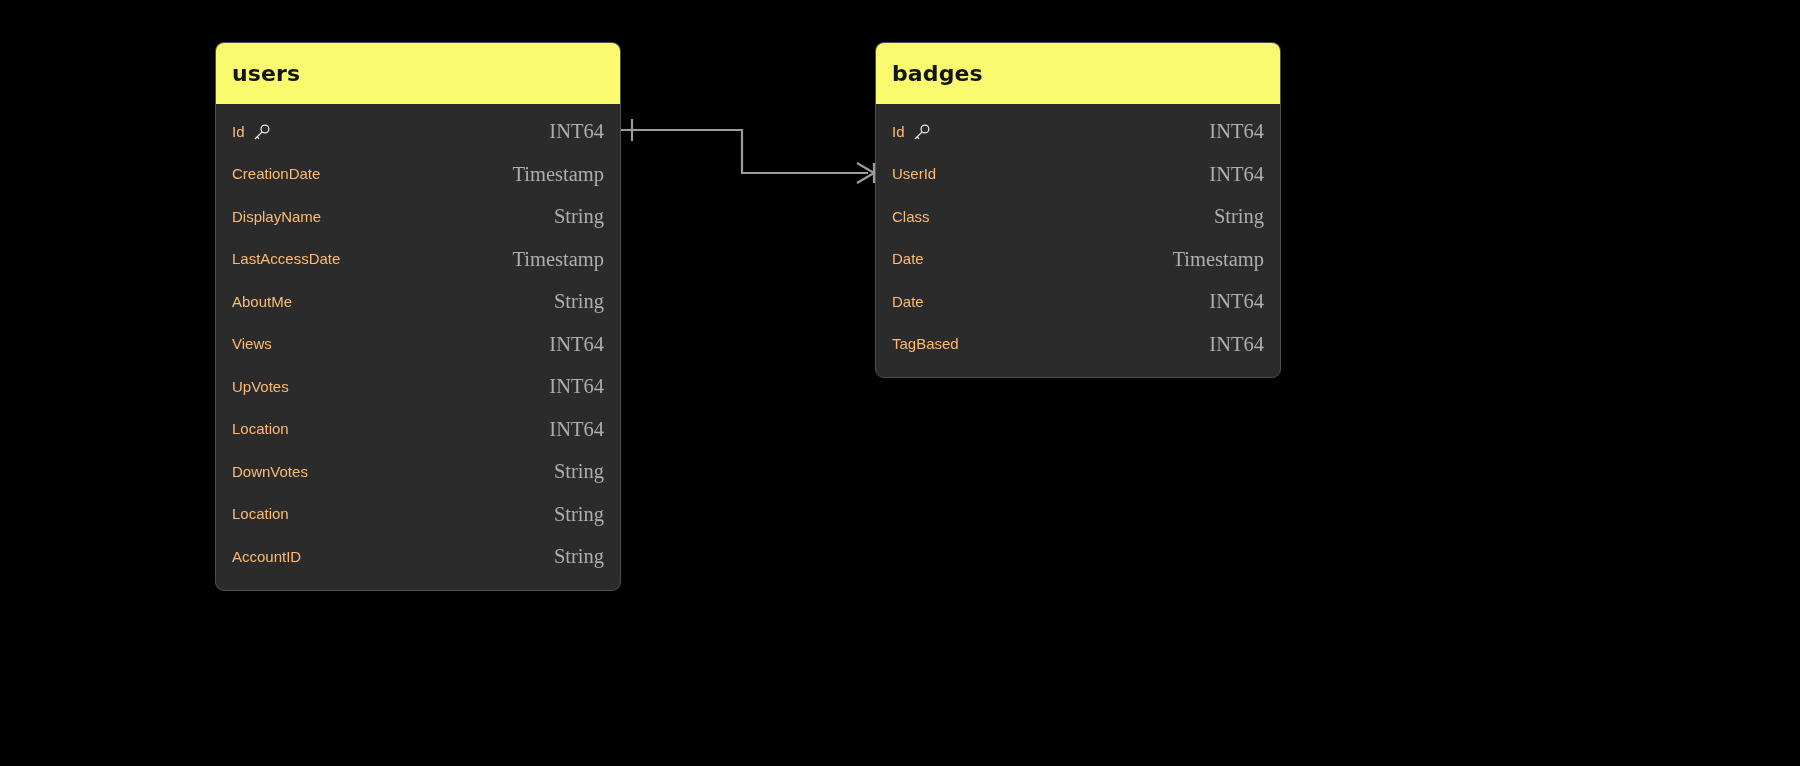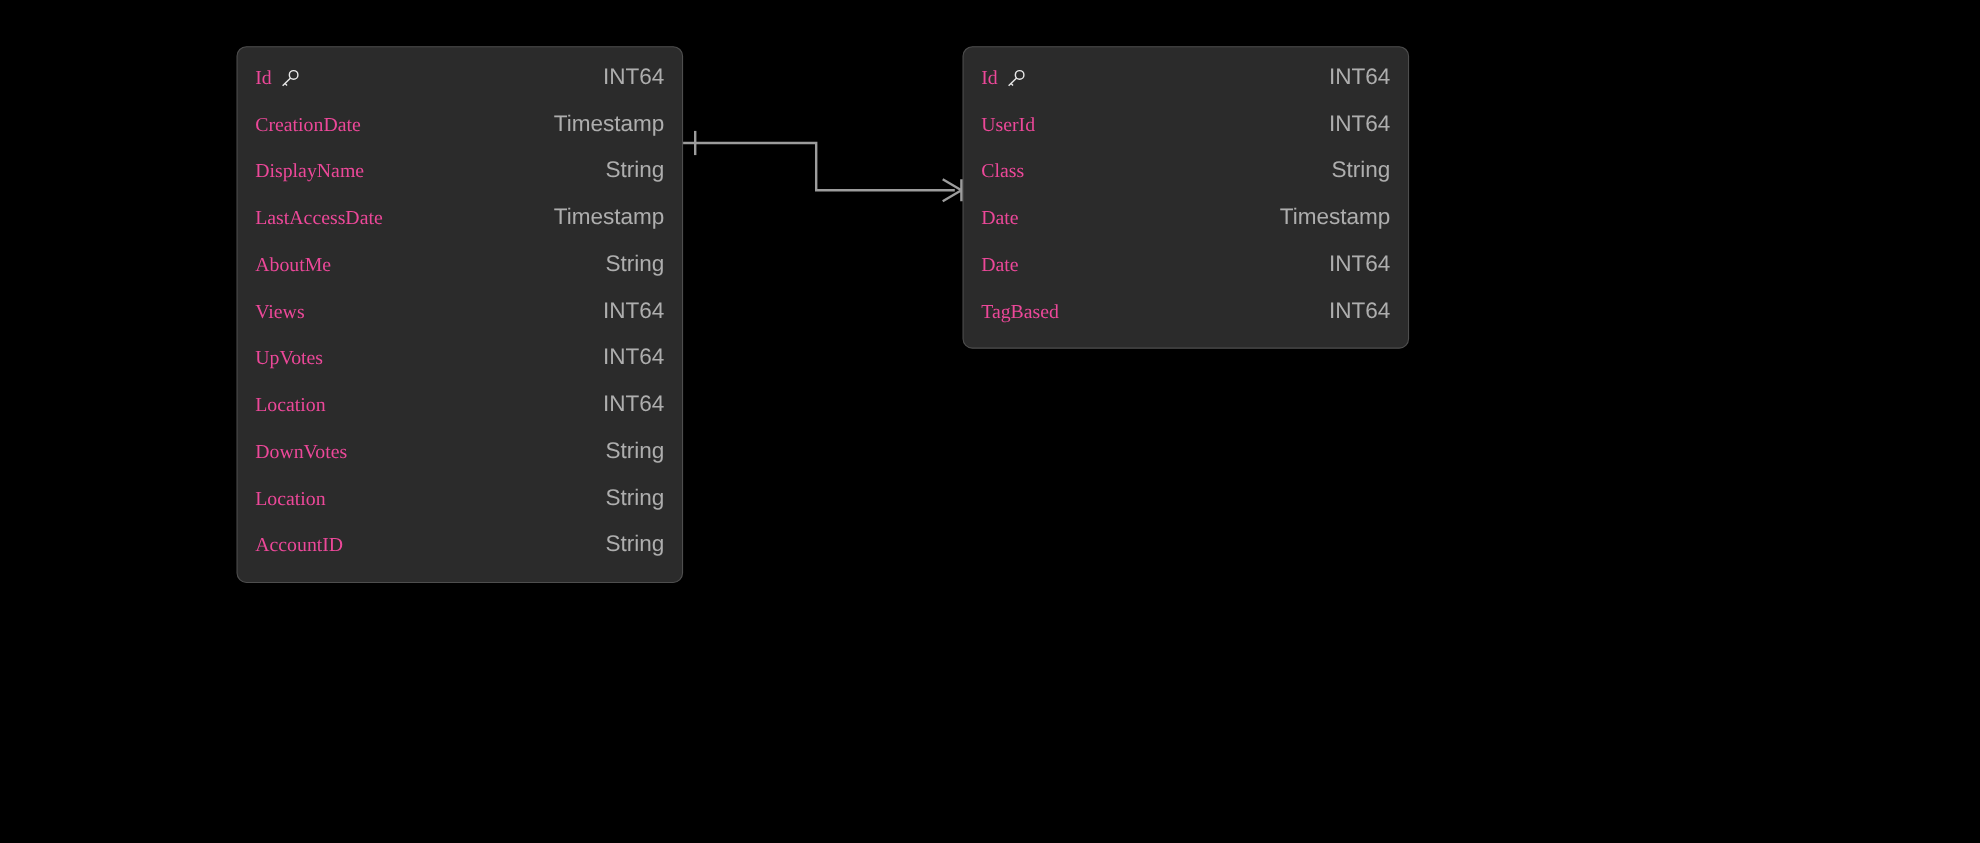--- a/index.html
+++ b/index.html
@@ -51,29 +51,29 @@
     align-items: center;
     justify-content: space-between;
     height: 42.5px;
     padding: 0 16px 0 16px;
     box-sizing: border-box;
   }
   .field-name {
     display: flex;
     align-items: center;
     gap: 7px;
-    color: #ec4899;
-    font-family: Liberation Serif, serif;
-    font-size: 18px;
+    color: #fdba74;
+    font-family: Liberation Sans, sans-serif;
+    font-size: 15px;
     line-height: 1;
     white-space: nowrap;
   }
   .field-type {
     color: #aeaeae;
-    font-family: Liberation Sans, sans-serif;
+    font-family: Liberation Serif, serif;
     font-size: 20.5px;
     line-height: 1;
     white-space: nowrap;
     text-align: right;
   }
   .key-icon {
     display: inline-flex;
     width: 19px;
     height: 19px;
     position: relative;
@@ -92,20 +92,21 @@
     height: 766px;
     pointer-events: none;
   }
 </style>
 </head>
 <body>
 
 <div id="canvas">
 
   <div class="entity" id="entity-users">
+    <div class="entity-header">users</div>
     <div class="entity-body">
 
       <div class="field-row">
         <span class="field-name">
           <span>Id</span>
           <span class="key-icon">
             <svg viewBox="0 0 20 20" width="19" height="19" fill="none" stroke="#e8e8e8" stroke-width="1.35">
               <circle cx="13.6" cy="6.4" r="4.1"></circle>
               <path d="M10.7 9.3 L3.1 16.9"></path>
               <path d="M5.4 14.6 L7.3 16.5"></path>
@@ -183,20 +184,21 @@
         <span class="field-name">
           <span>AccountID</span>
         </span>
         <span class="field-type">String</span>
       </div>
 
     </div>
   </div>
 
   <div class="entity" id="entity-badges">
+    <div class="entity-header">badges</div>
     <div class="entity-body">
 
       <div class="field-row">
         <span class="field-name">
           <span>Id</span>
           <span class="key-icon">
             <svg viewBox="0 0 20 20" width="19" height="19" fill="none" stroke="#e8e8e8" stroke-width="1.35">
               <circle cx="13.6" cy="6.4" r="4.1"></circle>
               <path d="M10.7 9.3 L3.1 16.9"></path>
               <path d="M5.4 14.6 L7.3 16.5"></path>

